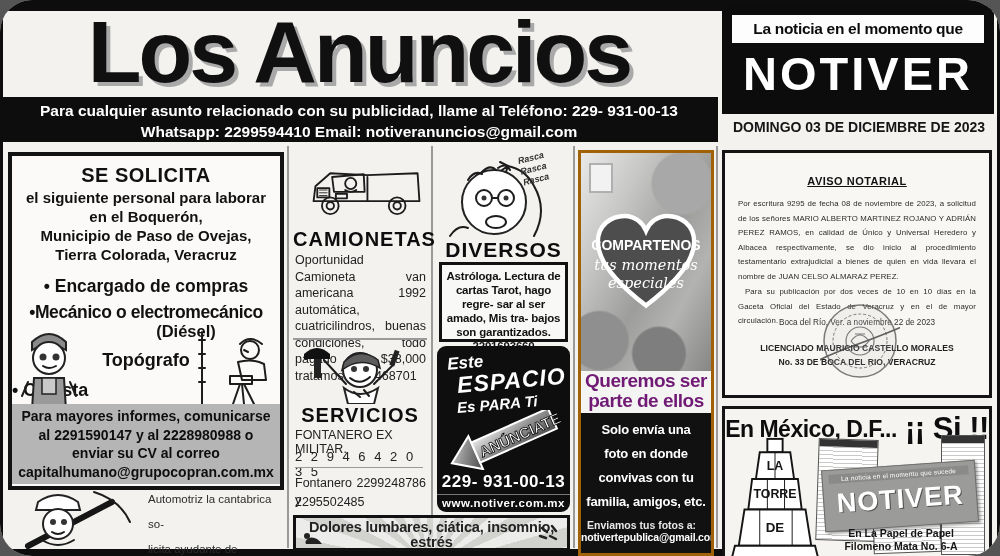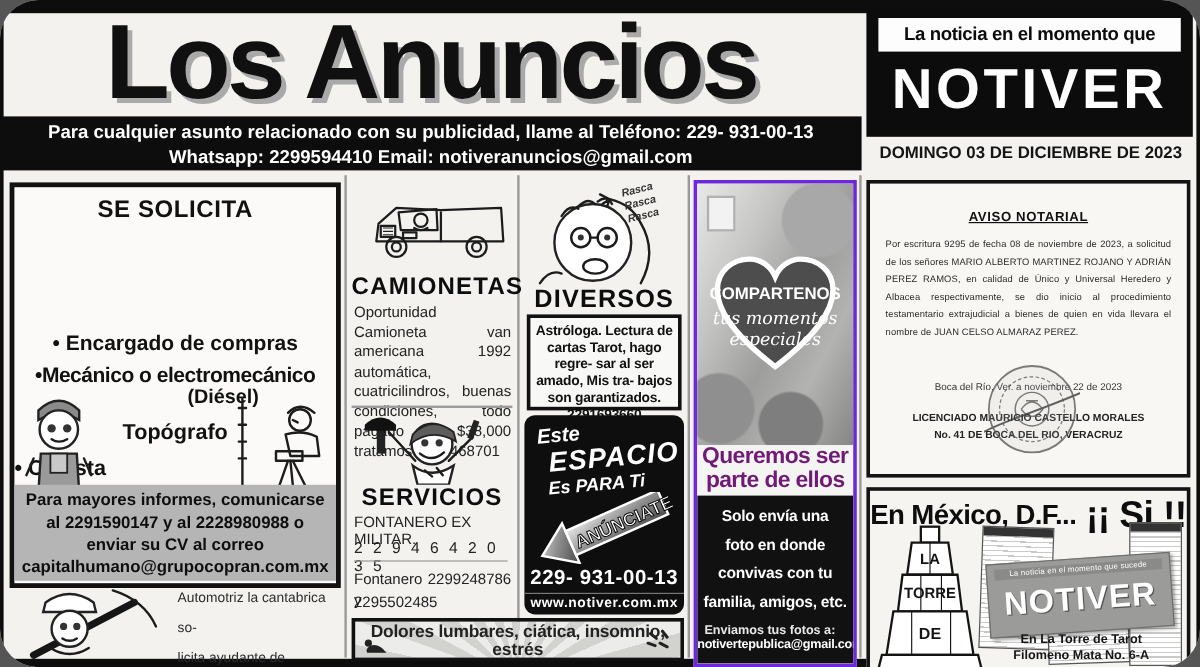--- a/index.html
+++ b/index.html
@@ -59,21 +59,21 @@
     font-weight:bold;font-size:17px;letter-spacing:0.5px;}
   .esp-url{position:absolute;left:0;top:148px;width:100%;text-align:center;
     font-weight:bold;font-size:11.5px;letter-spacing:0.5px;border-top:1px solid #777;padding-top:2px;}
 
   .dolores{left:293px;top:515px;width:271px;height:30px;border:3px solid #111;
     background:repeating-conic-gradient(from 250deg at 50% 160%, #ececea 0deg 8deg, #d2d2cf 8deg 16deg);}
   .dol-t1{position:absolute;left:0;top:1px;width:100%;text-align:center;font-size:14.5px;font-weight:bold;color:#222;letter-spacing:-0.2px;}
   .dol-t2{position:absolute;left:0;top:16px;width:100%;text-align:center;font-size:14.5px;font-weight:bold;color:#222;}
 
   
-  .comp-box{left:578px;top:150px;width:130px;height:400px;border:3px solid #6d28d9;background:#fff;overflow:hidden;}
+  .comp-box{left:578px;top:150px;width:130px;height:400px;border:3px solid #a16207;background:#fff;overflow:hidden;}
   .comp-photo{position:absolute;left:0;top:0;width:100%;height:218px;
     background:
       radial-gradient(circle at 78% 14%, #a8a8a8 0 14%, rgba(0,0,0,0) 15%),
       radial-gradient(circle at 14% 86%, #8f8f8f 0 13%, rgba(0,0,0,0) 14%),
       radial-gradient(circle at 60% 92%, #7e7e7e 0 12%, rgba(0,0,0,0) 13%),
       linear-gradient(118deg,#e9e9e7 0%,#c6c6c4 28%,#9d9d9b 55%,#b3b3b1 74%,#868684 100%);}
   .photo-frame{position:absolute;left:8px;top:10px;width:20px;height:26px;background:#f2f2f2;border:2px solid #b0b0b0;}
   .heart-svg{position:absolute;left:9px;top:58px;}
   .heart-t1{font-weight:bold;font-size:12.5px;fill:#fff;font-family:"Liberation Sans",sans-serif;}
   .heart-t2{font-style:italic;font-size:13px;fill:#fff;font-family:"DejaVu Serif",serif;}
@@ -132,20 +132,26 @@
   </div>
   <div class="abs ntv-date">DOMINGO 03 DE DICIEMBRE DE 2023</div>
 
   <div class="abs vrule" style="left:287px;top:146px;height:402px;"></div>
   <div class="abs vrule" style="left:431px;top:146px;height:402px;"></div>
   <div class="abs vrule" style="left:573px;top:146px;height:402px;"></div>
   <div class="abs vrule" style="left:716px;top:146px;height:402px;"></div>
 
   <div class="abs solicita-box">
     <div class="abs sol-title">SE SOLICITA</div>
+    <div class="abs sol-intro">
+      <div>el siguiente personal para laborar</div>
+      <div>en el Boquerón,</div>
+      <div>Municipio de Paso de Ovejas,</div>
+      <div>Tierra Colorada, Veracruz</div>
+    </div>
     <div class="abs sol-b1">• Encargado de compras</div>
     <div class="abs sol-b2">•Mecánico o electromecánico</div>
     <div class="abs sol-b2b">(Diésel)</div>
     <div class="abs sol-topo">Topógrafo</div>
     <div class="abs sol-cad">• Cadista</div>
 
     <svg class="abs" style="left:6px;top:168px;" width="62" height="100" viewBox="0 0 62 100">
       <path d="M14 18 Q31 2 48 18 L48 26 Q31 16 14 26 Z" fill="#8a8a8a" stroke="#222" stroke-width="2"></path>
       <circle cx="31" cy="34" r="16" fill="#fff" stroke="#222" stroke-width="2"></circle>
       <circle cx="25" cy="33" r="3.5" fill="#333"></circle>
@@ -302,23 +308,24 @@
       <div class="ln">convivas con tu</div>
       <div class="ln">familia, amigos, etc.</div>
       <div class="comp-f1">Enviamos tus fotos a:</div>
       <div class="comp-f2">notivertepublica@gmail.com</div>
     </div>
   </div>
 
   <div class="abs aviso-box">
     <div class="av-title">AVISO NOTARIAL</div>
     <div class="av-p" style="top:44px;">Por escritura 9295 de fecha 08 de noviembre de 2023, a solicitud de los señores MARIO ALBERTO MARTINEZ ROJANO Y ADRIÁN PEREZ RAMOS, en calidad de Único y Universal Heredero y Albacea respectivamente, se dio inicio al procedimiento testamentario extrajudicial a bienes de quien en vida llevara el nombre de JUAN CELSO ALMARAZ PEREZ.</div>
+    <div class="av-p" style="top:132px;text-indent:7px;">Para su publicación por dos veces de 10 en 10 días en la Gaceta Oficial del Estado de Veracruz y en el de mayor circulación.</div>
     <div class="av-date">Boca del Río, Ver. a noviembre 22 de 2023</div>
     <div class="av-sig" style="top:190px;">LICENCIADO MAURICIO CASTELLO MORALES</div>
-    <div class="av-sig" style="top:204px;">No. 41 DE BOCA DEL RIO, VERACRUZ</div>
+    <div class="av-sig" style="top:204px;">No. 33 DE BOCA DEL RIO, VERACRUZ</div>
     <svg class="abs" style="left:95px;top:148px;opacity:0.8;" width="80" height="80" viewBox="0 0 80 80">
       <circle cx="40" cy="40" r="36" fill="rgba(190,190,190,0.18)" stroke="#5a5a5a" stroke-width="1.5"></circle>
       <circle cx="40" cy="40" r="27" fill="none" stroke="#5a5a5a" stroke-width="1" stroke-dasharray="3 2"></circle>
       <circle cx="40" cy="40" r="14" fill="none" stroke="#5a5a5a" stroke-width="1.2"></circle>
       <path d="M31 40 q9 -12 18 0 q-9 12 -18 0 M33 46 h14 M35 33 h10" stroke="#5a5a5a" stroke-width="1.2" fill="none"></path>
       <path d="M-6 62 C14 50 40 44 86 24" stroke="#3a3a3a" stroke-width="1.6" fill="none"></path>
     </svg>
   </div>
 
   <div class="abs torre-box">
@@ -342,17 +349,17 @@
       <path d="M4 114 L88 114 L92 130 L0 130 Z" fill="#fff" stroke="#141414" stroke-width="2"></path>
       <path d="M46 16 V44 M38 44 V76 M56 44 V76 M30 76 V114 M64 76 V114" stroke="#141414" stroke-width="1"></path>
       <text x="46" y="35" text-anchor="middle" font-size="13" font-weight="bold" font-family="Liberation Sans,sans-serif" fill="#141414">LA</text>
       <text x="46" y="64" text-anchor="middle" font-size="13" font-weight="bold" font-family="Liberation Sans,sans-serif" fill="#141414">TORRE</text>
       <text x="46" y="100" text-anchor="middle" font-size="14" font-weight="bold" font-family="Liberation Sans,sans-serif" fill="#141414">DE</text>
     </svg>
     <div class="ntv-banner">
       <div class="strip">La noticia en el momento que sucede</div>
       <div class="brand">NOTIVER</div>
     </div>
-    <div class="torre-addr" style="top:118px;">En La Torre de Tarot</div>
+    <div class="torre-addr" style="top:118px;">En La Papel de Papel</div>
     <div class="torre-addr" style="top:131px;">Filomeno Mata No. 6-A</div>
   </div>
 
 </div>
 
 </body></html>

